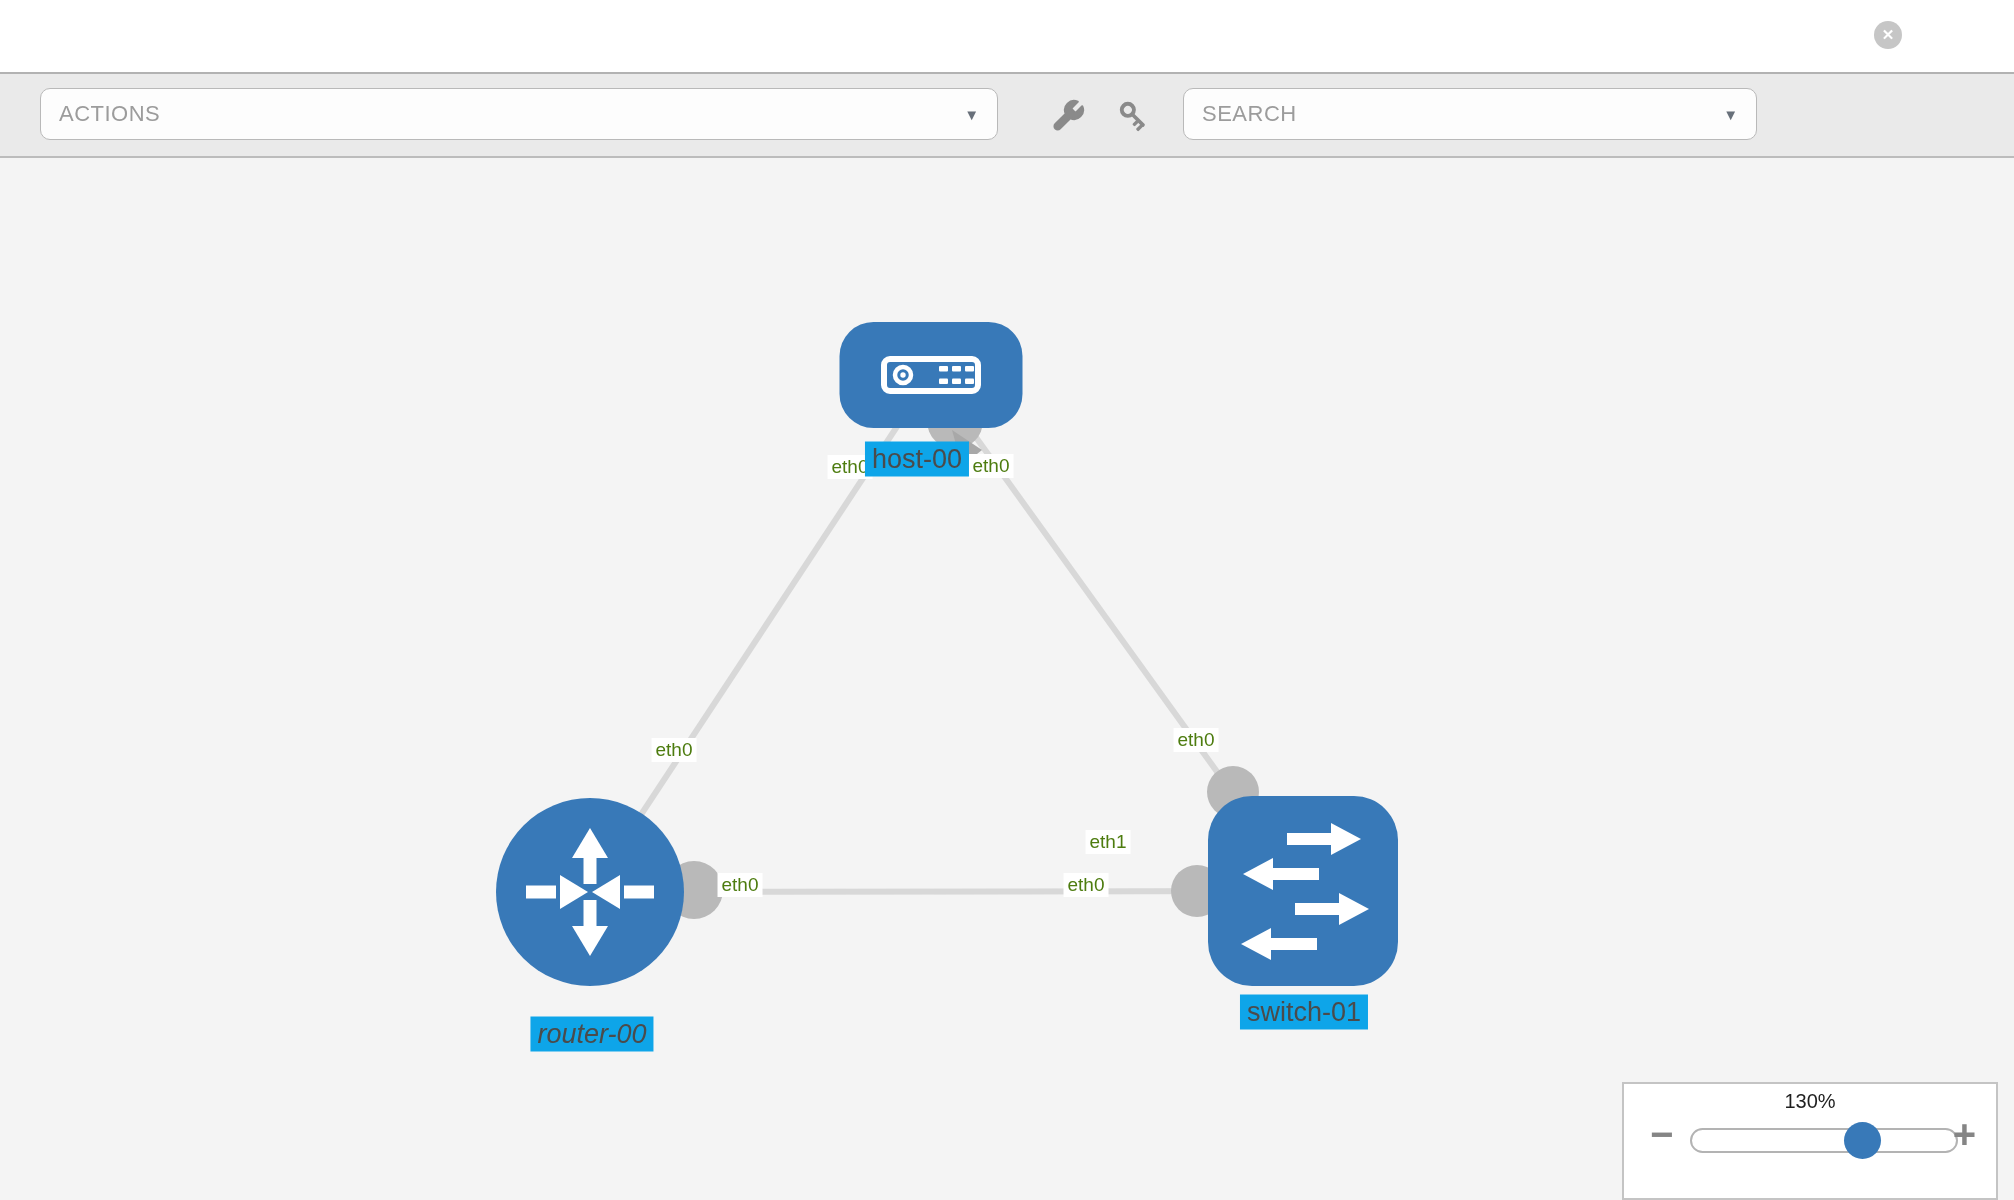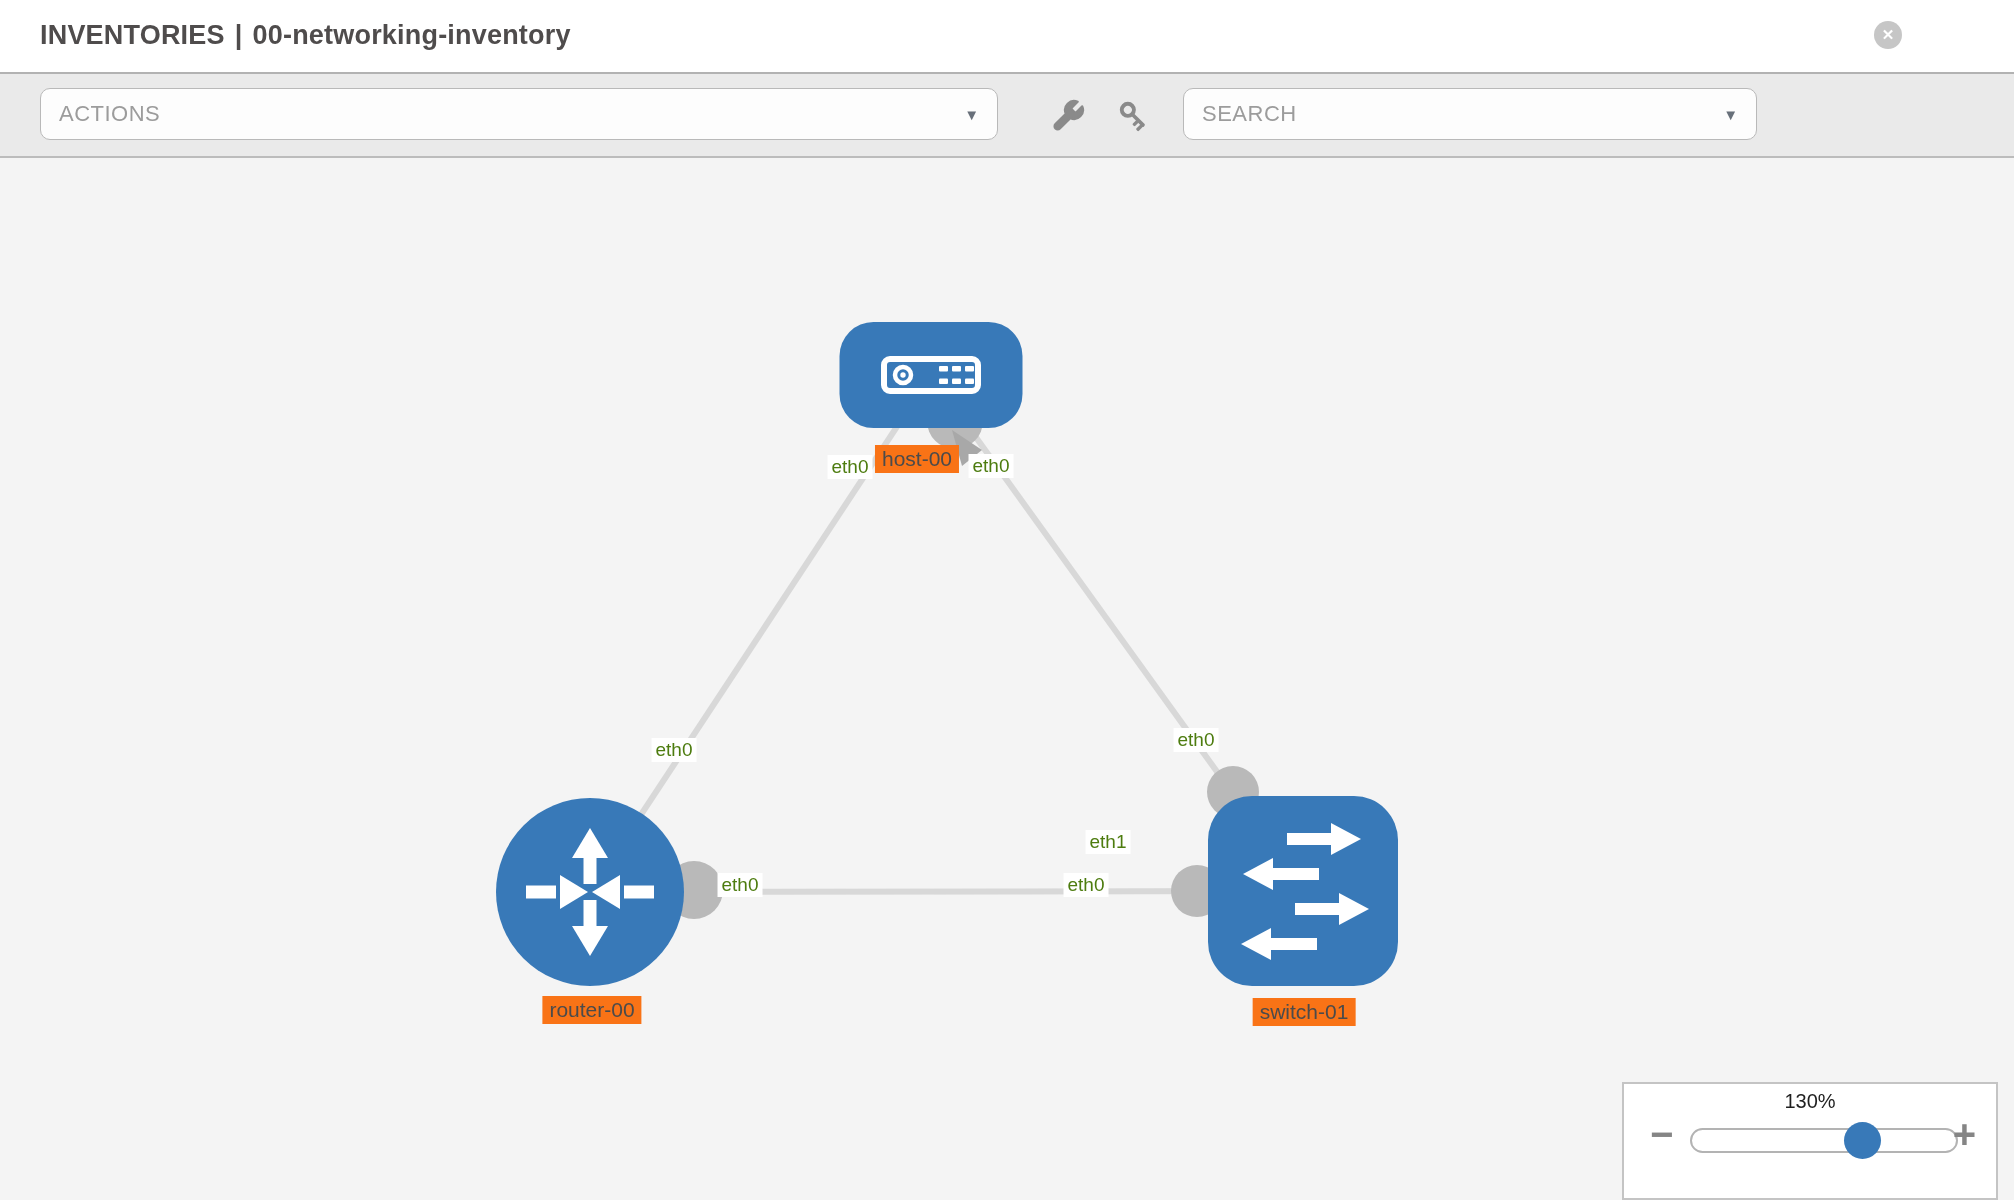--- a/index.html
+++ b/index.html
@@ -23,22 +23,22 @@
   .actions-box{left:40px;width:958px;}
   .search-box{left:1183px;width:574px;}
   .tool-icon{position:absolute;top:24px;width:36px;height:36px;cursor:pointer;}
   .wrench-btn{left:1050px;}
   .key-btn{left:1116px;}
 
   
   .stage{position:absolute;left:0;top:0;width:2014px;height:1200px;z-index:0;}
   #topo-svg{position:absolute;left:0;top:0;}
   #labels{position:absolute;left:0;top:0;width:100%;height:100%;pointer-events:none;}
-  .node-label{position:absolute;transform:translate(-50%,-50%);background:#f97316;color:#4b4b4b;
-    font-size:21px;padding:2px 7px;white-space:nowrap;}
+  .node-label{position:absolute;transform:translate(-50%,-50%);background:#0ea5e9;color:#4b4b4b;
+    font-size:27px;padding:2px 7px;white-space:nowrap;}
   .if-label{position:absolute;transform:translate(-50%,-50%);background:#ffffff;color:#4d7c0f;
     font-size:19px;padding:1px 4px;white-space:nowrap;}
 
   
   .zoom-panel{position:absolute;left:1622px;top:1082px;width:376px;height:118px;box-sizing:border-box;
     background:#ffffff;border:2px solid #c4c4c4;z-index:6;}
   .zoom-level{position:absolute;left:0;right:0;top:6px;text-align:center;font-size:20px;color:#1f1f1f;}
   .zoom-minus,.zoom-plus{position:absolute;top:30px;font-size:40px;font-weight:bold;color:#858585;cursor:pointer;line-height:40px;}
   .zoom-minus{left:26px;}
   .zoom-plus{right:20px;}
@@ -107,29 +107,26 @@
       </svg>
     <div id="labels">
         <div class="if-label" style="left: 850px; top: 467px;">eth0</div>
         <div class="if-label" style="left: 991px; top: 466px;">eth0</div>
         <div class="if-label" style="left: 674px; top: 750px;">eth0</div>
         <div class="if-label" style="left: 1196px; top: 740px;">eth0</div>
         <div class="if-label" style="left: 740px; top: 885px;">eth0</div>
         <div class="if-label" style="left: 1086px; top: 885px;">eth0</div>
         <div class="if-label" style="left: 1108px; top: 842px;">eth1</div>
         <div class="node-label" style="left: 917px; top: 459px;">host-00</div>
-        <div class="node-label" style="left: 592px; top: 1010px;">router-00</div>
+        <div class="node-label" style="left: 592px; top: 1034px; font-style: italic;">router-00</div>
         <div class="node-label" style="left: 1304px; top: 1012px;">switch-01</div>
       </div>
   </div>
 
   <div class="header">
-    <div class="title">
-      <span>INVENTORIES</span><span class="sep">|</span><span>00-networking-inventory</span>
-    </div>
     <div class="close-btn">✕</div>
   </div>
 
   <div class="toolbar">
     <div class="select-box actions-box">
       <span class="sel-label">ACTIONS</span>
       <span class="caret">▼</span>
     </div>
 
     <svg class="tool-icon wrench-btn" viewBox="0 0 24 24">

